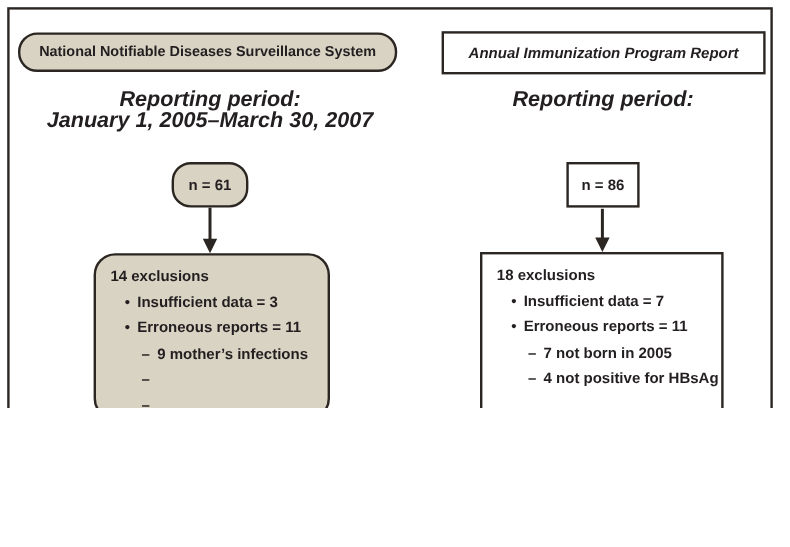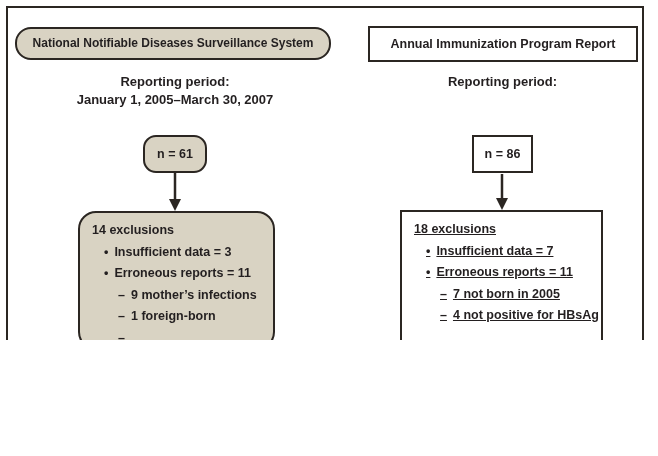--- a/index.html
+++ b/index.html
@@ -30,40 +30,40 @@
     display:flex;align-items:center;justify-content:center;
     text-align:center;
     font-size:12.5px;
     line-height:15px;
   }
   .tan{background:var(--tan);}
   .white{background:var(--white);}
   .rounded{border-radius:16px;}
   .biground{border-radius:18px;}
   .src-left{left:15px;top:27px;width:316px;height:33px;font-size:12px;}
-  .src-right{left:368px;top:26px;width:270px;height:36px;}
+  .src-right{left:368px;top:26px;width:270px;height:36px;font-style:italic;}
   .period{
     position:absolute;text-align:center;
-    font-size:13px;line-height:18px;
+    font-size:18px;line-height:18px;font-style:italic;
   }
   .period-left{left:10px;top:73px;width:330px;}
   .period-right{left:365px;top:73px;width:275px;}
-  .n-left-top{left:143px;top:135px;width:64px;height:38px;border-radius:13px;}
+  .n-left-top{left:143px;top:135px;width:64px;height:38px;}
   .n-right-top{left:472px;top:135px;width:61px;height:38px;justify-content:center;}
   .n-left-bot{left:128px;top:395px;width:64px;height:38px;}
   .n-right-bot{left:470px;top:395px;width:63px;height:38px;padding-left:20px;}
   .excl{
     position:absolute;
     box-sizing:border-box;
     border:2px solid var(--ink);
     font-size:12.5px;
     padding-top:7px;
   }
   .excl-left{left:78px;top:211px;width:197px;height:139px;}
-  .excl-right{left:400px;top:210px;width:203px;height:141px;text-decoration:underline;}
+  .excl-right{left:400px;top:210px;width:203px;height:141px;}
   .row{
     display:flex;align-items:baseline;
     line-height:21.5px;
     padding-left:12px;
     white-space:nowrap;
   }
   .row .marker{flex:0 0 auto;margin-right:6px;}
   .row.lvl1{padding-left:24px;}
   .row.lvl2{padding-left:38px;}
   svg.arrows{position:absolute;left:0;top:0;pointer-events:none;}
@@ -98,21 +98,20 @@
     <div class="row lvl1">
       <span class="marker">•</span>
       <span>Erroneous reports = 11</span>
     </div>
     <div class="row lvl2">
       <span class="marker">–</span>
       <span>9 mother’s infections</span>
     </div>
     <div class="row lvl2">
       <span class="marker">–</span>
-      <span>1 foreign-born</span>
     </div>
     <div class="row lvl2">
       <span class="marker">–</span>
     </div>
   </div>
 
   <div class="box tan rounded n-left-bot">
     <span>n = 47</span>
   </div>
 

